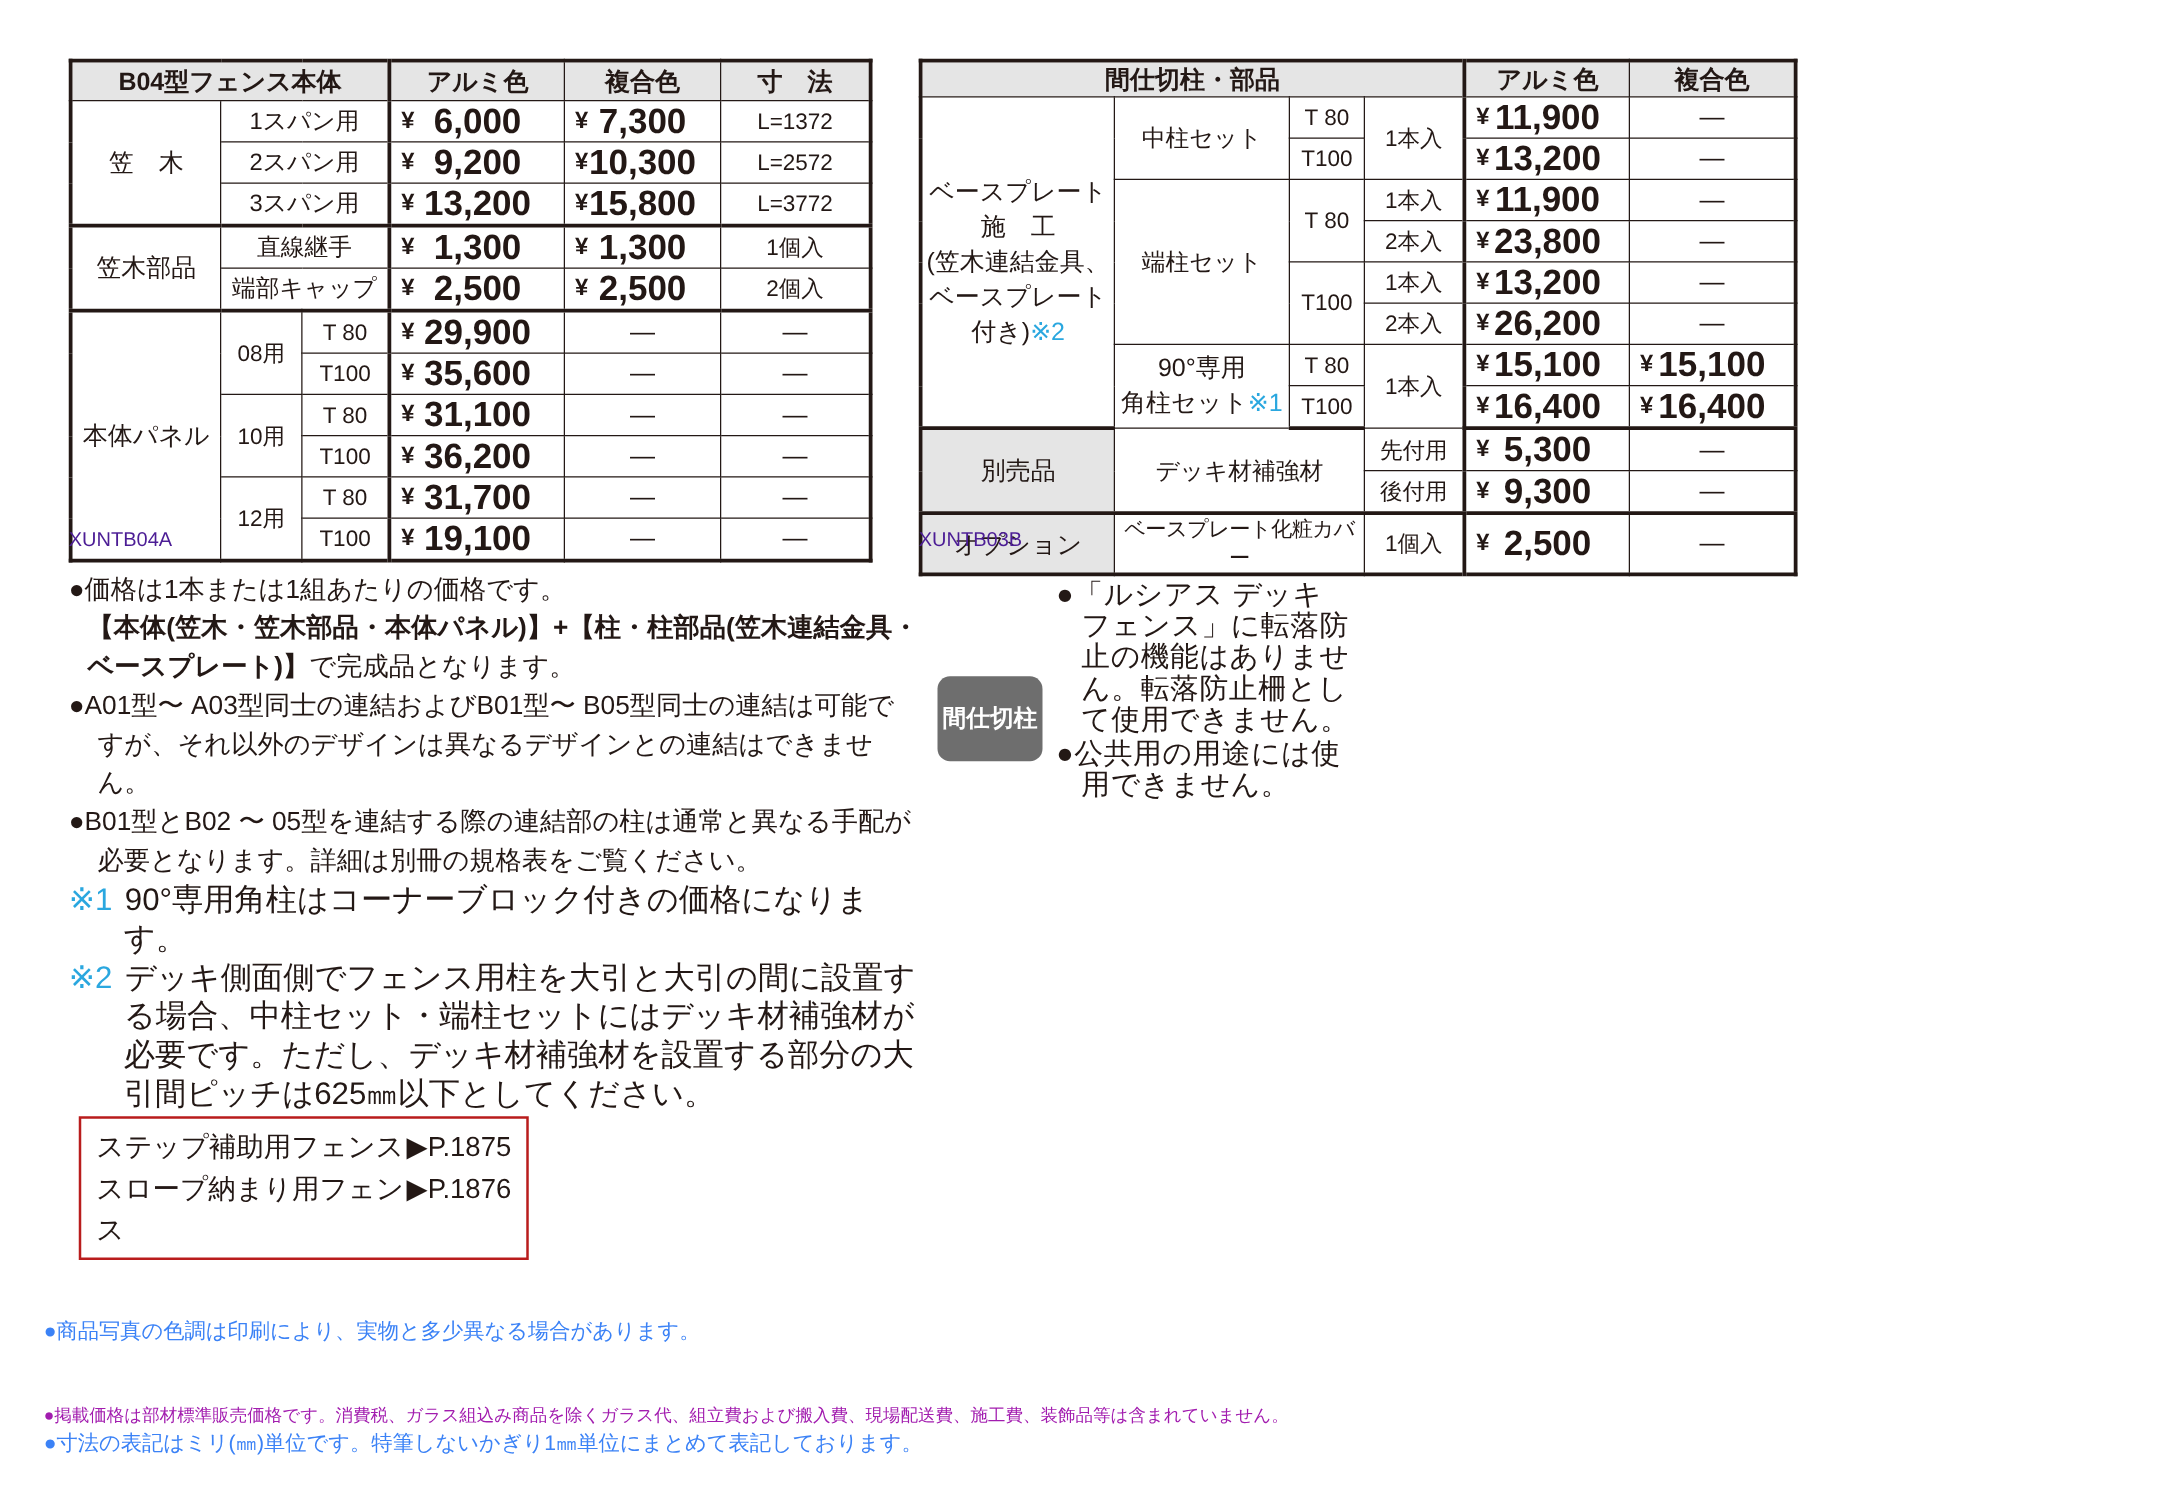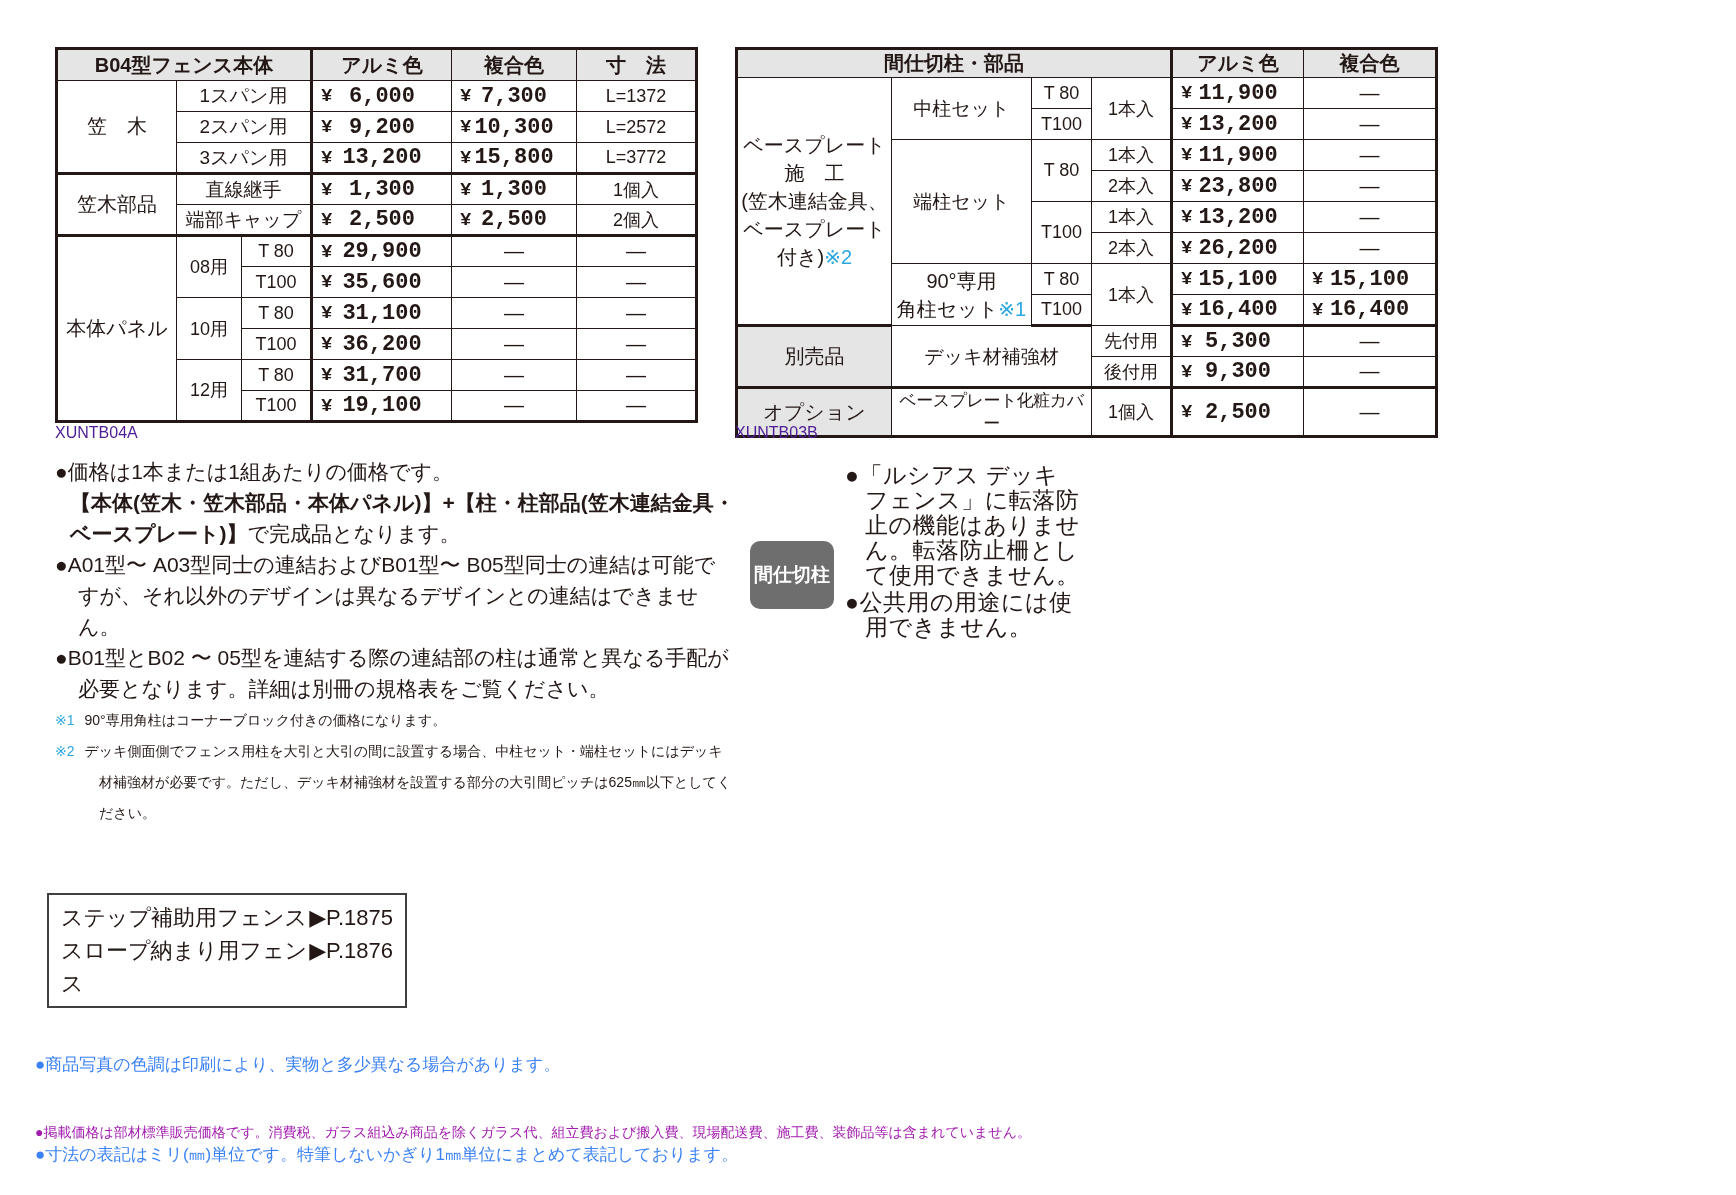--- a/index.html
+++ b/index.html
@@ -14,45 +14,45 @@
   table.price-table tr{height:31px;}
   .hd{background:#e5e5e5;font-weight:bold;font-size:20px;margin-left:39px;}
   .gray{background:#e5e5e5;}
   .cat{font-size:20px;}
   .name{font-size:19px;}
   .name-sm{font-size:17px;letter-spacing:-0.5px;}
   .sz{font-size:18px;}
   .dim{font-size:18px;}
   .tl{border-left:3px solid #231815 !important;}
   .sep{border-bottom:3px solid #231815 !important;}
-  .price{text-align:right;padding-right:10px;font-weight:bold;font-size:22px;position:relative;font-family:Liberation Mono, monospace;}
+  .price{text-align:right;padding-right:10px;font-weight:bold;font-size:28px;position:relative;}
   .price::before{content:attr(data-yen);position:absolute;left:8px;top:50%;
                  transform:translateY(-50%);font-size:19px;font-weight:bold;}
   .dash{font-size:20px;font-weight:normal;}
   .pre{white-space:pre-line;}
   .blue{color:#2aa7df;}
   .mlcell{font-size:20px;line-height:28px;}
 
   
   .code-label{position:absolute;font-size:16px;color:#4c1d95;}
 
   
   #main-notes{position:absolute;left:55px;top:456px;width:680px;font-size:21px;
               line-height:31px;color:#231815;}
   .note{padding-left:23px;text-indent:-23px;}
   .note-sub{padding-left:15px;}
   .bold{font-weight:bold;}
-  #kome-notes{position:absolute;left:55px;top:705px;width:680px;font-size:14px;
+  #kome-notes{position:absolute;left:55px;top:705px;width:680px;font-size:25px;
               line-height:31px;}
   .kome{padding-left:44px;text-indent:-44px;}
   .kome .blue{margin-right:10px;}
 
   
-  #links-box{position:absolute;left:47px;top:893px;width:360px;box-sizing:border-box;
-             border:2px solid #404040;padding:6px 12px;}
+  #links-box{position:absolute;left:63px;top:893px;width:360px;box-sizing:border-box;
+             border:2px solid #b91c1c;padding:6px 12px;}
   .link-row{display:flex;justify-content:space-between;font-size:22px;line-height:33px;}
 
   
   #side-badge{position:absolute;left:750px;top:541px;width:84px;height:68px;
               background:#6e6e6e;color:#ffffff;border-radius:10px;display:flex;
               align-items:center;justify-content:center;font-size:19px;font-weight:bold;}
   #side-notes{position:absolute;left:845px;top:463px;width:237px;font-size:23px;
               line-height:25px;letter-spacing:0.5px;}
   .side-note-item{padding-left:20px;text-indent:-20px;margin-bottom:2px;}
 

